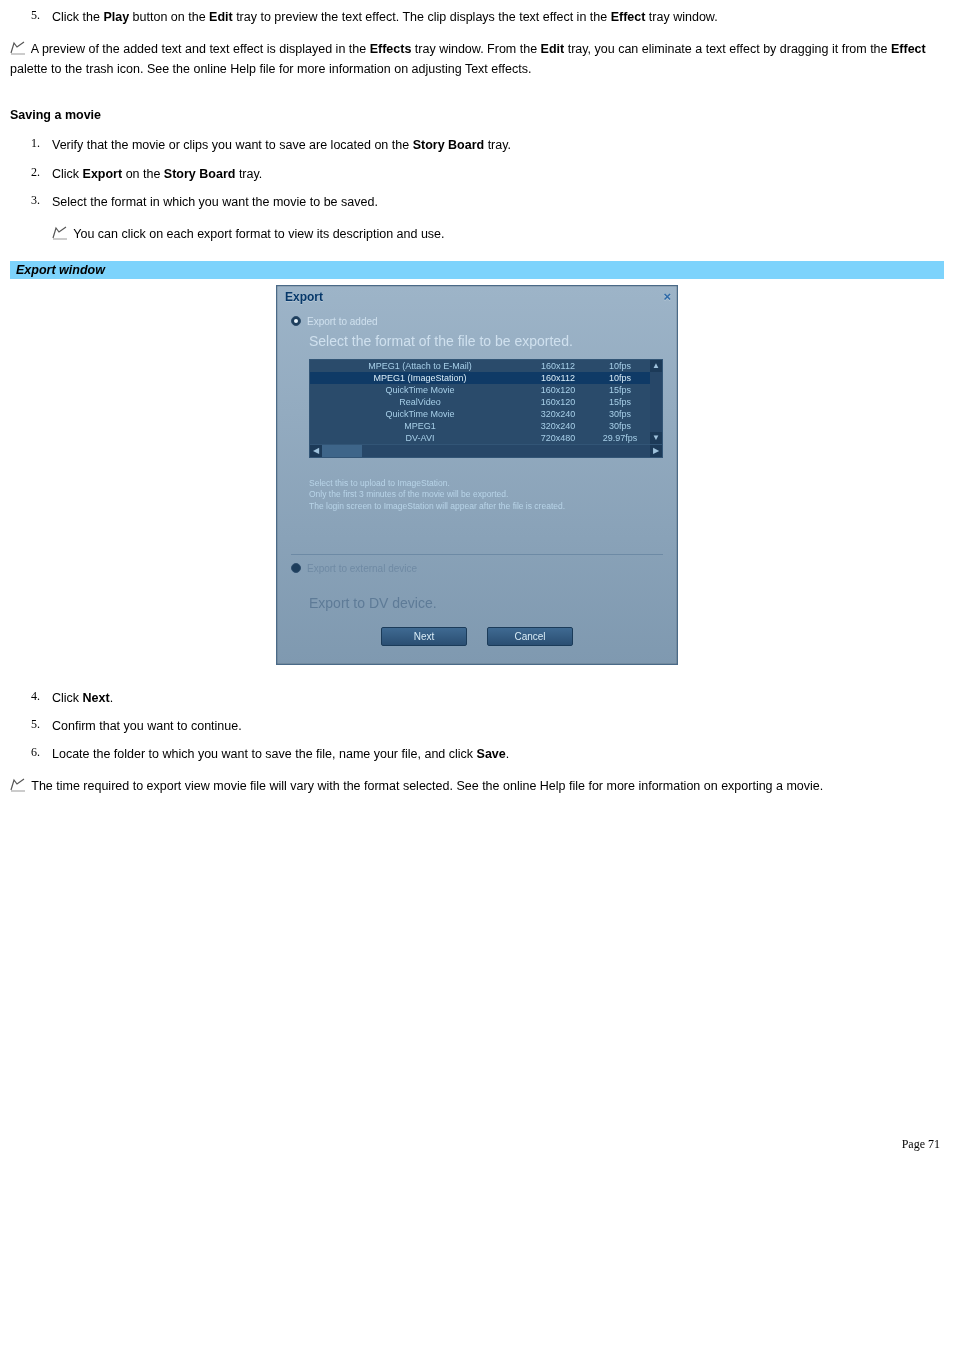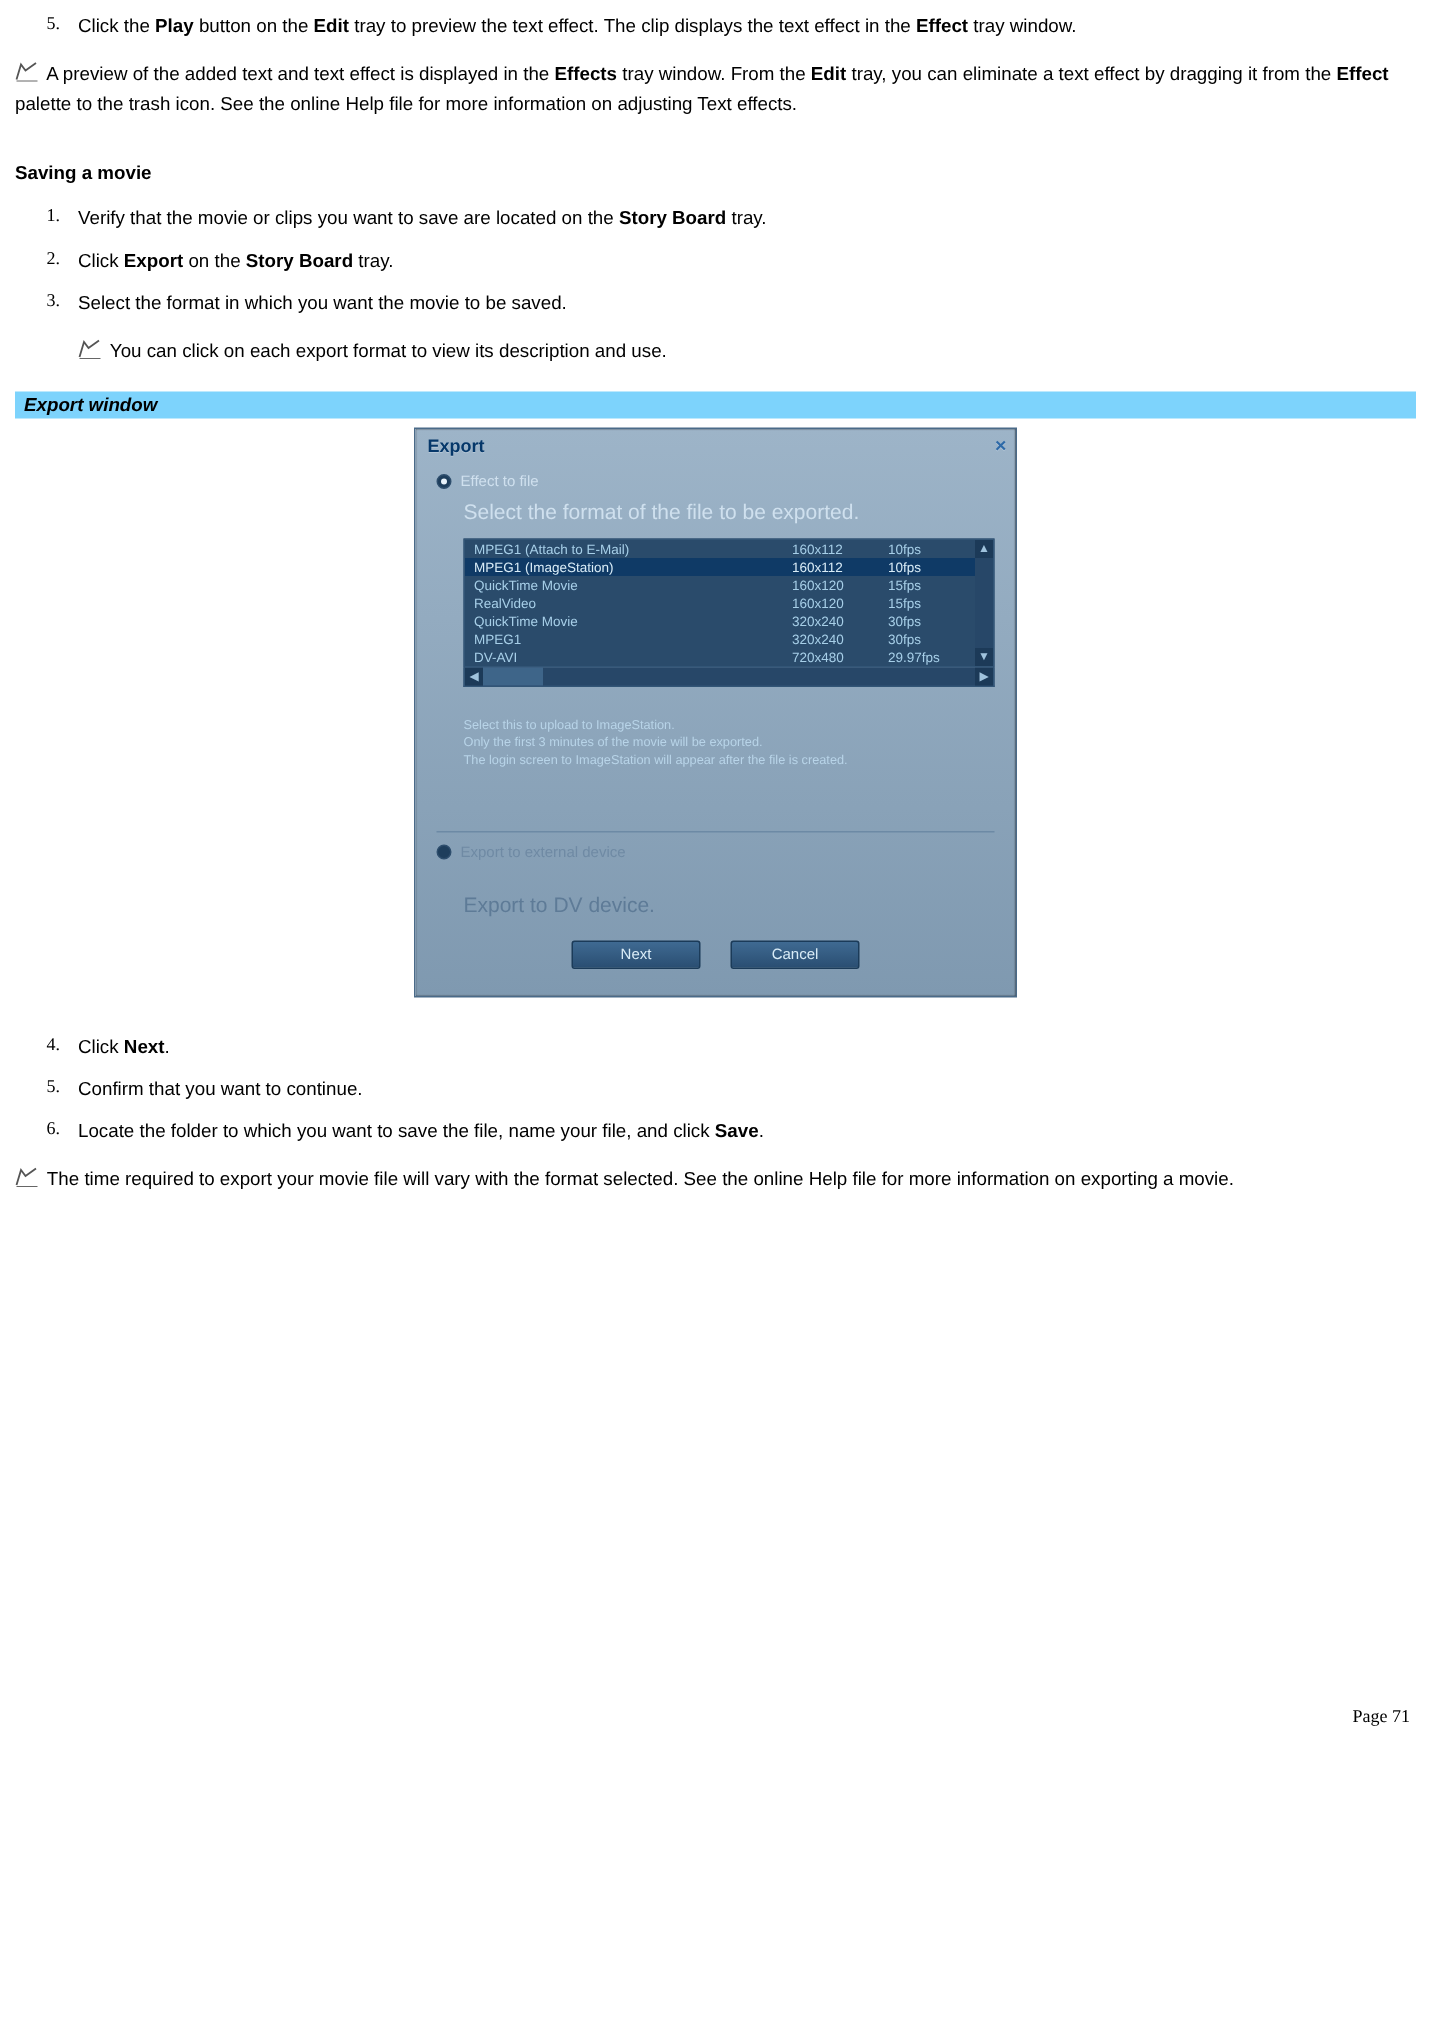--- a/index.html
+++ b/index.html
@@ -129,20 +129,21 @@
     margin-bottom: 10px;
   }
   .ew-list-box {
     margin-left: 18px;
     border: 1px solid #325576;
     background: #2a4b6b;
     position: relative;
   }
   .ew-list {
     display: block;
+    text-align: center;
   }
   .ew-row {
     display: grid;
     grid-template-columns: 1fr 60px 56px;
     gap: 4px;
     padding: 1px 14px 1px 6px;
     color: #a7cfe8;
     font-size: 9px;
     white-space: nowrap;
   }
@@ -299,21 +300,21 @@
 
   <div class="export-wrap">
     <div class="export-window">
       <div class="ew-title">
         <span>Export</span>
         <span class="ew-close">×</span>
       </div>
       <div class="ew-body">
         <div class="ew-radio-row">
           <span class="radio checked"></span>
-          <span class="label">Effect to file</span>
+          <span class="label">Export to added</span>
         </div>
         <div class="ew-sub">Select the format of the file to be exported.</div>
 
         <div class="ew-list-box">
           <div class="ew-list" id="fmt-list">
               <div class="ew-row">
                 <span>MPEG1 (Attach to E-Mail)</span>
                 <span>160x112</span>
                 <span>10fps</span>
               </div>
@@ -403,17 +404,17 @@
       </span>
     </li>
   </ol>
 
   <p class="body">
     <span class="note-icon">
       <svg width="16" height="14" viewBox="0 0 16 14">
           <path d="M1 12 L4 2 L7 6 L14 1" stroke="#555" stroke-width="1.2" fill="none"></path>
           <path d="M1 13 L15 13" stroke="#555" stroke-width="0.6"></path>
         </svg>
-    </span><span> The time required to export your movie file will vary with the format selected. See the online Help file for more information on exporting a movie.</span>
+    </span><span> The time required to export view movie file will vary with the format selected. See the online Help file for more information on exporting a movie.</span>
   </p>
 
   <div class="page-num">Page 71</div>
 </div>
 
 </body></html>

